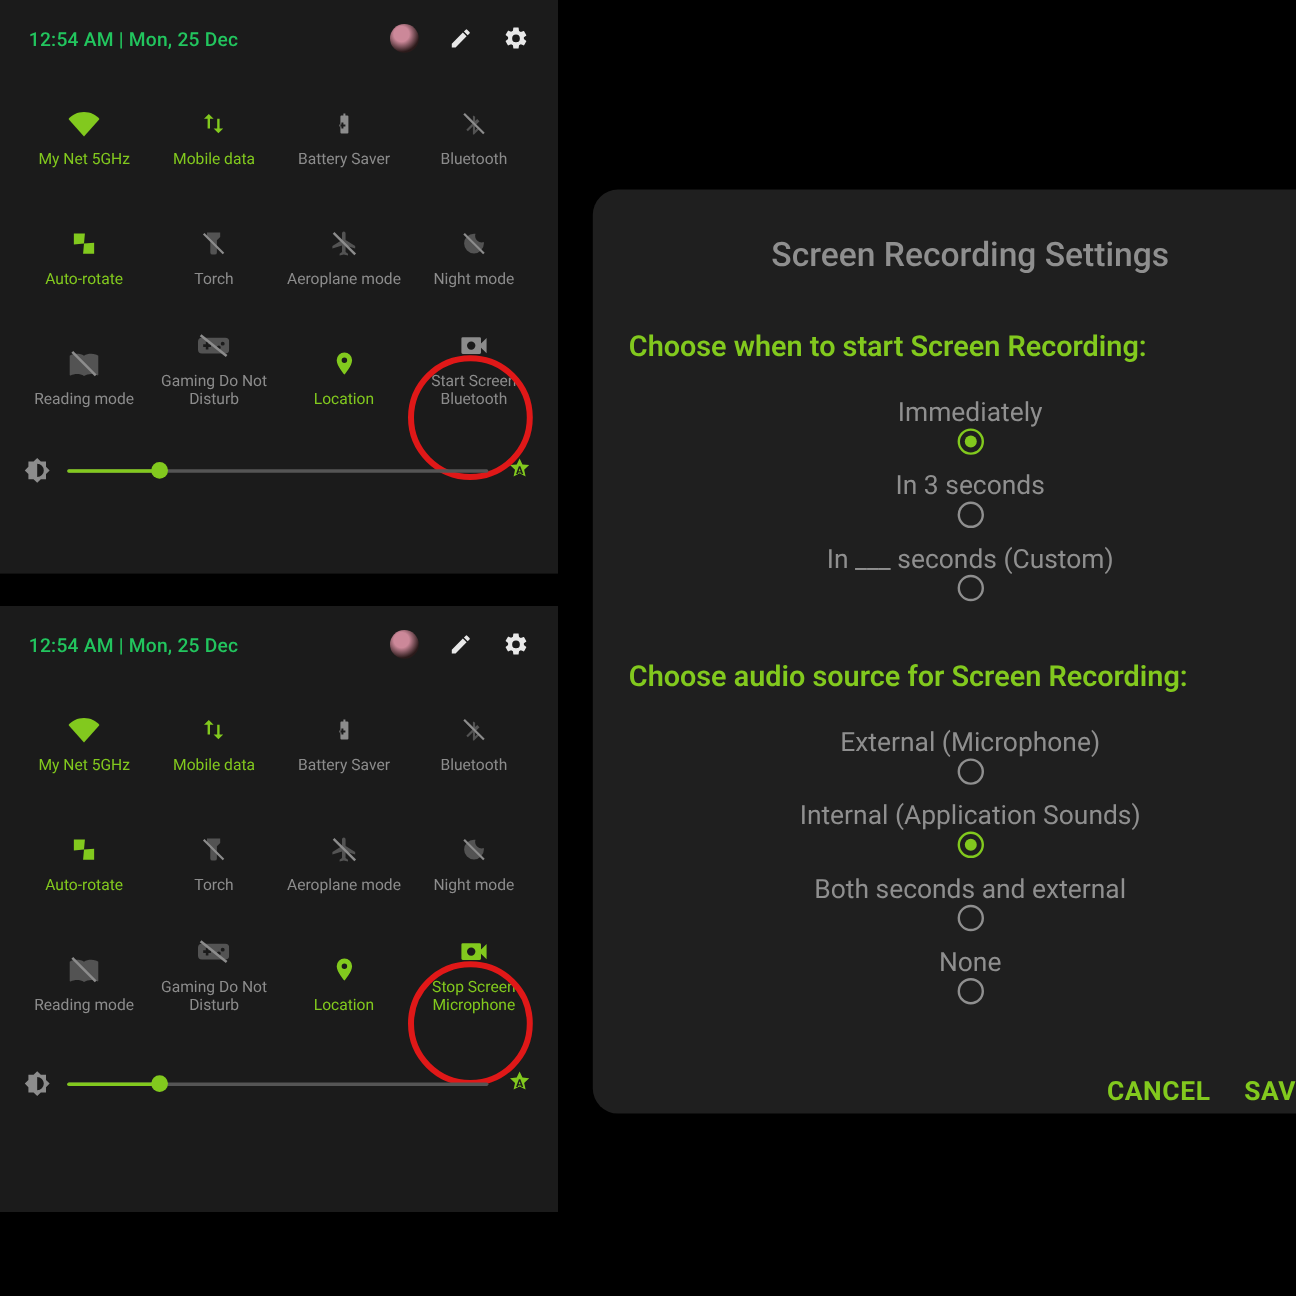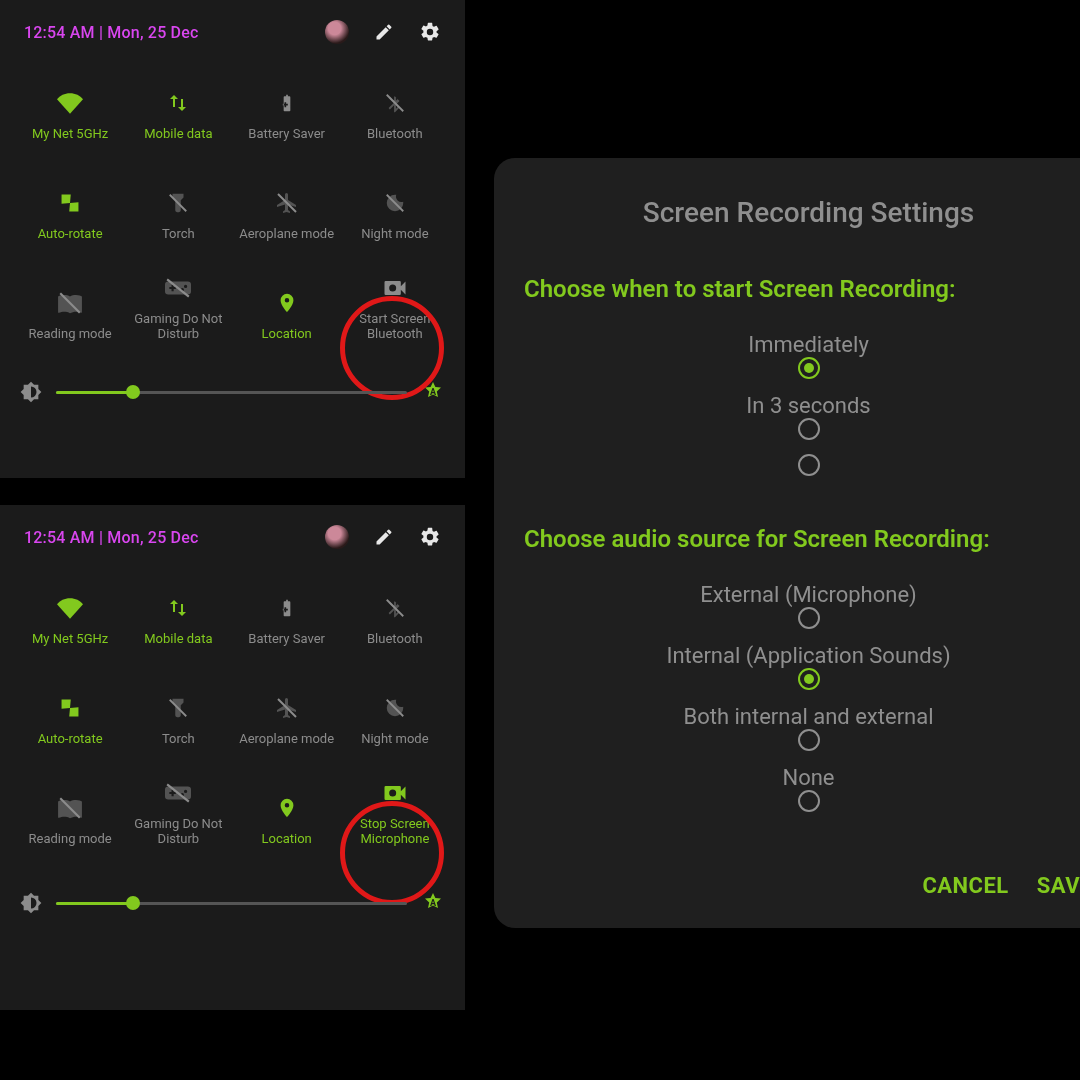--- a/index.html
+++ b/index.html
@@ -30,21 +30,21 @@
     padding: 38px 30px 28px 30px;
     border-radius: 21px;
   }
   .hdr {
     display: flex;
     align-items: center;
     justify-content: space-between;
     padding: 0 10px 4px;
   }
   .hdr-left {
-    color: #d946ef;
+    color: #22c55e;
     font-size: 16px;
     font-weight: 500;
     letter-spacing: 0.2px;
     white-space: nowrap;
   }
   .hdr-right {
     display: flex;
     align-items: center;
     gap: 24px;
   }
@@ -452,36 +452,37 @@
   <div class="section-heading">Choose when to start Screen Recording:</div>
   <div class="option-row">
     <span>Immediately</span>
     <span class="radio selected"></span>
   </div>
   <div class="option-row">
     <span>In 3 seconds</span>
     <span class="radio"></span>
   </div>
   <div class="option-row">
+    <span>In ___ seconds (Custom)</span>
     <span class="radio"></span>
   </div>
 
   <div class="sections-gap"></div>
 
   <div class="section-heading">Choose audio source for Screen Recording:</div>
   <div class="option-row">
     <span>External (Microphone)</span>
     <span class="radio"></span>
   </div>
   <div class="option-row">
     <span>Internal (Application Sounds)</span>
     <span class="radio selected"></span>
   </div>
   <div class="option-row">
-    <span>Both internal and external</span>
+    <span>Both seconds and external</span>
     <span class="radio"></span>
   </div>
   <div class="option-row">
     <span>None</span>
     <span class="radio"></span>
   </div>
 
   <div class="dlg-actions">
     <span>CANCEL</span>
     <span>SAVE</span>

